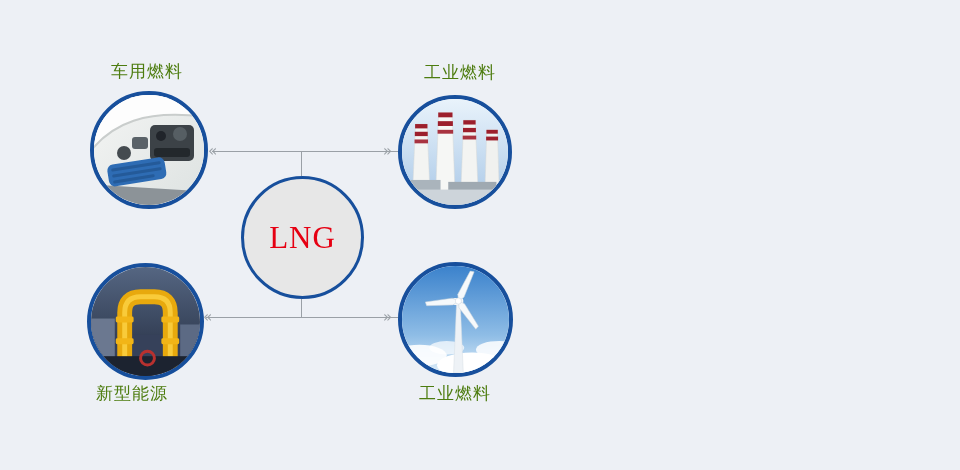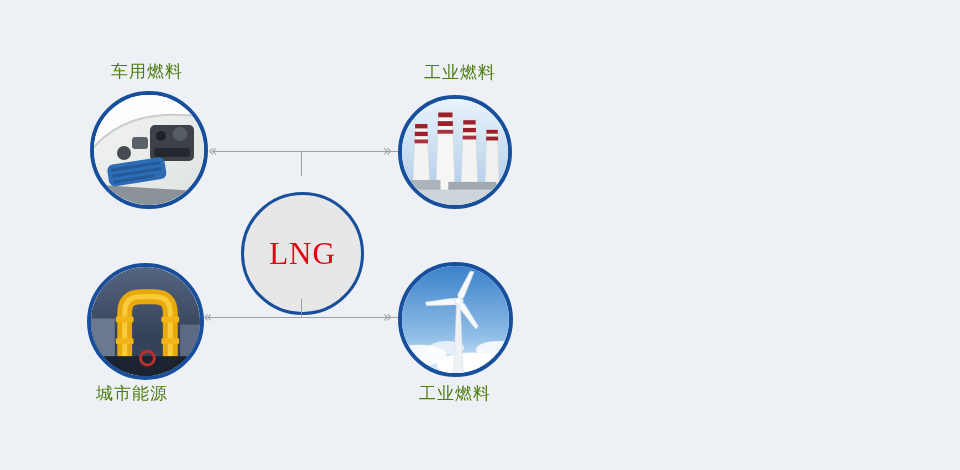--- a/index.html
+++ b/index.html
@@ -24,21 +24,21 @@
   .photo-circle {
     position:absolute;
     border-radius:50%;
     border:4px solid #174f9c;
     overflow:hidden;
     background:#ffffff;
   }
   .photo-circle svg { display:block; width:100%; height:100%; }
   .center-circle {
     position:absolute;
-    left:241px; top:192px;
+    left:241px; top:176px;
     width:123px; height:123px;
     border-radius:50%;
     border:3px solid #174f9c;
     background:#e7e7e7;
     display:flex; align-items:center; justify-content:center;
   }
   .lng-text {
     font-family:"Liberation Serif","DejaVu Serif",serif;
     font-size:31px;
     color:#e60012;
@@ -176,21 +176,21 @@
 
       <g transform="translate(58,36)">
         <path d="M0,0 L3.5,-6 L2,-34 L-2,-33 L-3.5,-6 Z" fill="#f6f9fb" stroke="#c6d2dc" stroke-width="0.5" transform="rotate(25)"></path>
         <path d="M0,0 L3.5,-6 L2,-34 L-2,-33 L-3.5,-6 Z" fill="#f6f9fb" stroke="#c6d2dc" stroke-width="0.5" transform="rotate(145)"></path>
         <path d="M0,0 L3.5,-6 L2,-34 L-2,-33 L-3.5,-6 Z" fill="#f6f9fb" stroke="#c6d2dc" stroke-width="0.5" transform="rotate(265)"></path>
         <circle cx="0" cy="0" r="3.2" fill="#ffffff" stroke="#c6d2dc" stroke-width="0.5"></circle>
       </g>
     </svg>
   </div>
 
-  <div class="node-label" style="left:96px; top:382px">城市能源</div>
+  <div class="node-label" style="left:96px; top:382px">新型能源</div>
   <div class="node-label" style="left:419px; top:382px">工业燃料</div>
 
   <div class="hline" style="left:212px; top:151px; width:186px"></div>
   <div class="vline" style="left:301px; top:152px; height:24px"></div>
   <span class="arrow" style="left:208px; top:143px">«</span>
   <span class="arrow" style="left:383px; top:143px">»</span>
 
   <div class="hline" style="left:206px; top:317px; width:192px"></div>
   <div class="vline" style="left:301px; top:299px; height:18px"></div>
   <span class="arrow" style="left:203px; top:309px">«</span>

